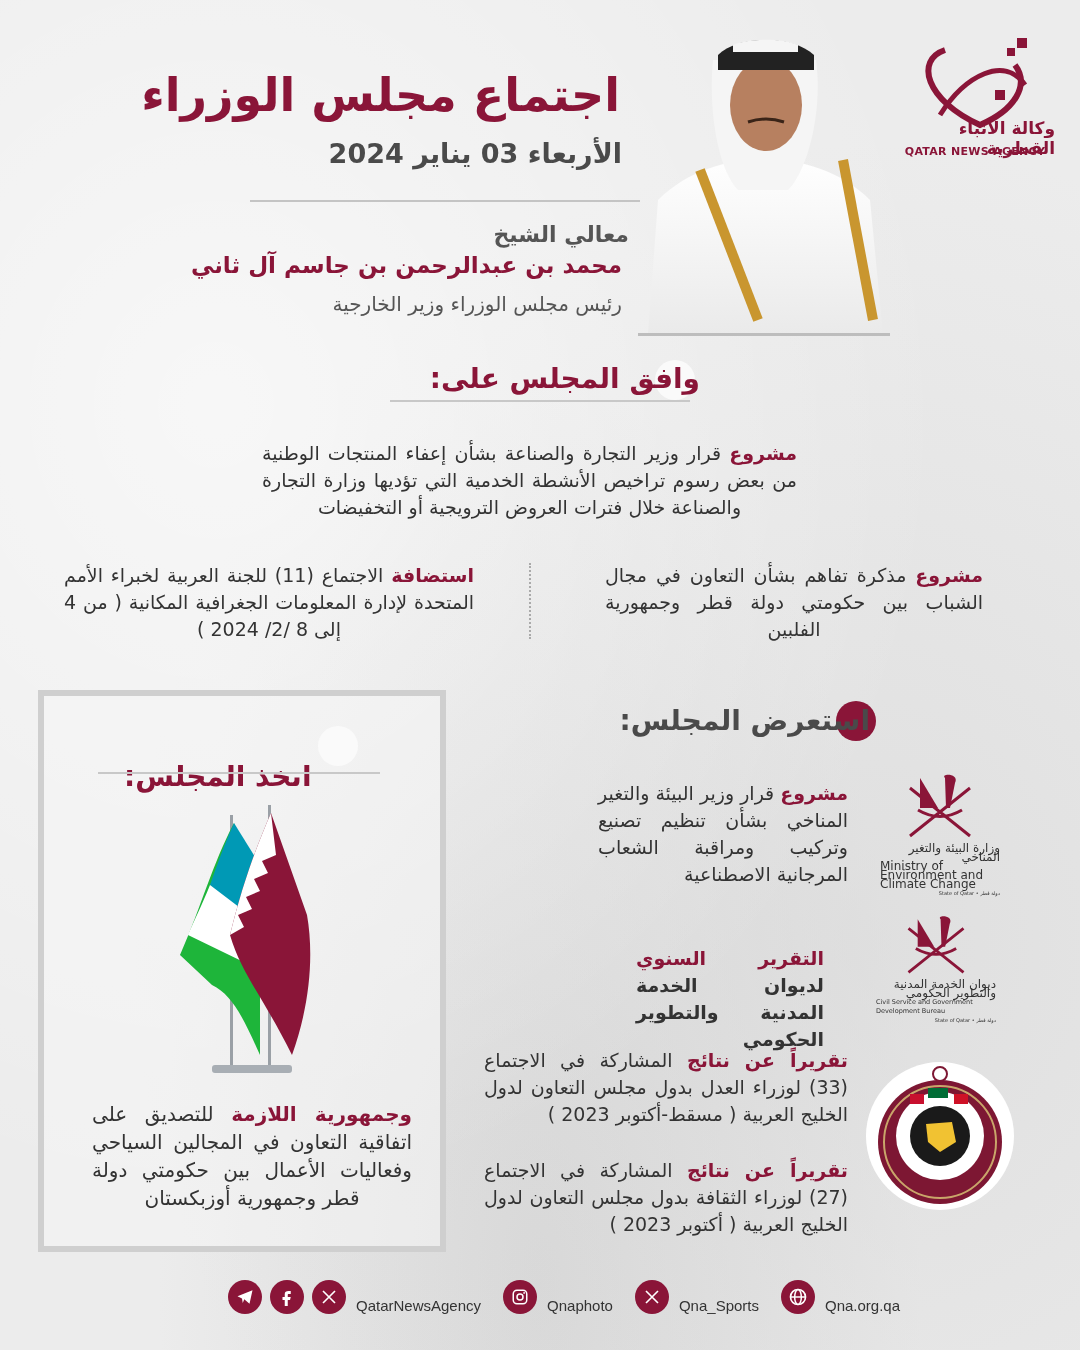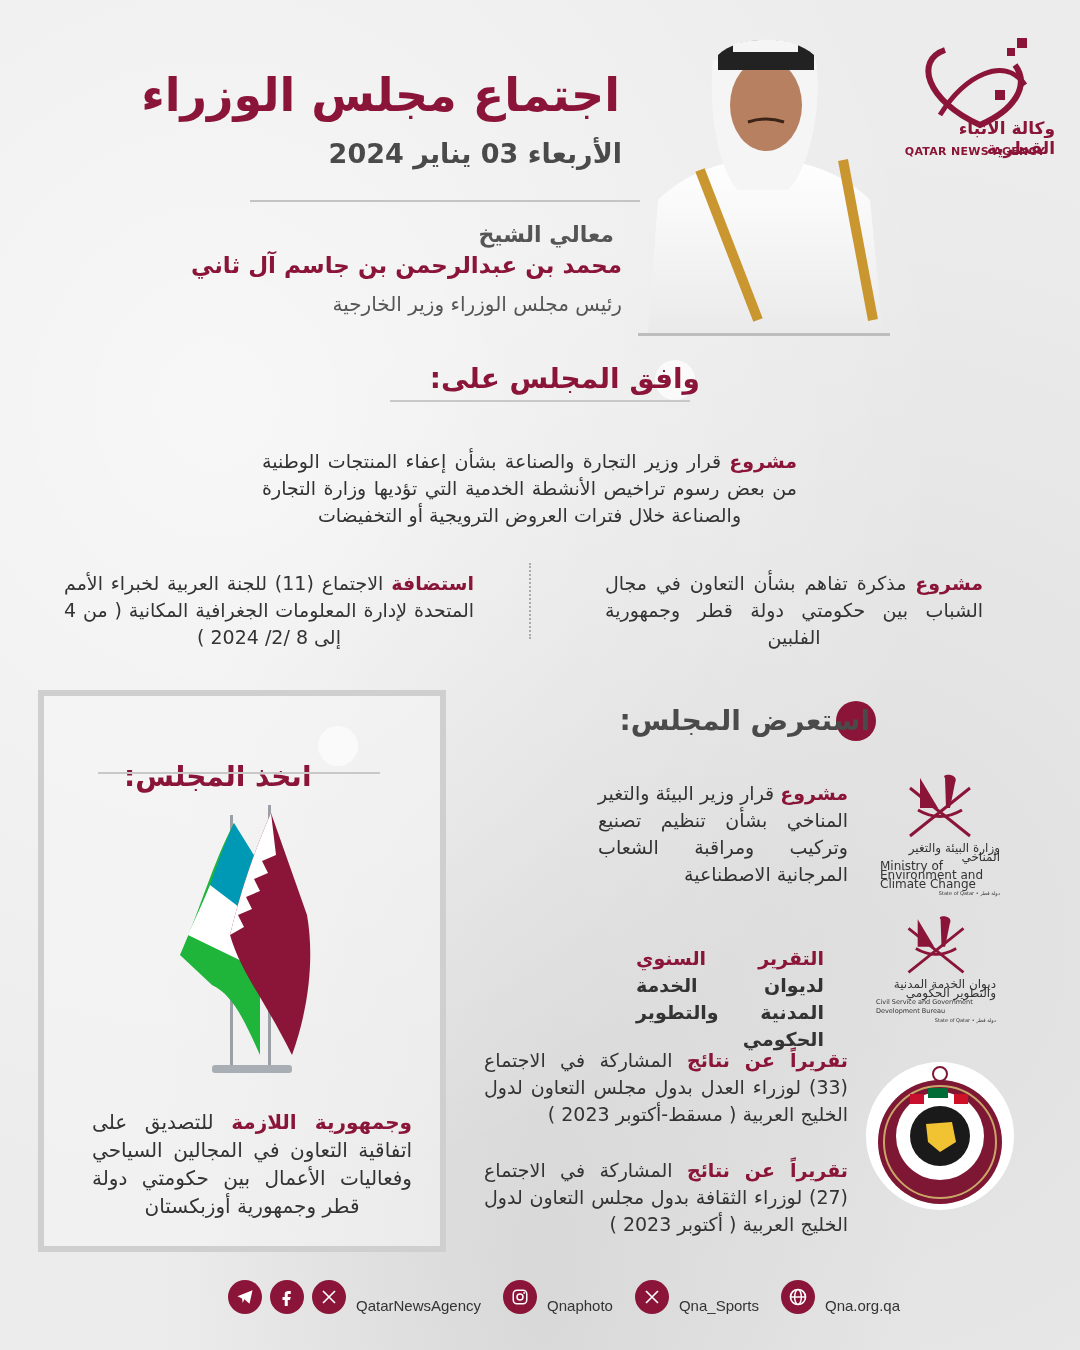--- a/index.html
+++ b/index.html
@@ -14,21 +14,21 @@
     position: relative;
     color: #3a3a3a;
   }
   .abs { position: absolute; }
   .rtl { direction: rtl; unicode-bidi: embed; }
 
   
   #title { right: 460px; top: 68px; font-size: 46px; font-weight: bold; color: #8a1538; text-align: right; white-space: nowrap; }
   #date { right: 458px; top: 138px; font-size: 27px; font-weight: bold; color: #4a4a4a; white-space: nowrap; margin-left: 9px; }
   #divider-top { left: 250px; top: 200px; width: 390px; height: 2px; background: #c4c4c4; }
-  #honorific { right: 466px; top: 222px; font-size: 22px; font-weight: bold; color: #555; }
+  #honorific { right: 451px; top: 222px; font-size: 22px; font-weight: bold; color: #555; }
   #name { right: 458px; top: 252px; font-size: 23px; font-weight: bold; color: #8a1538; white-space: nowrap; }
   #role { right: 458px; top: 292px; font-size: 20px; color: #555; white-space: nowrap; }
 
   
   #portrait { left: 638px; top: 0; width: 252px; height: 334px; overflow: hidden; }
   #portrait-line { left: 638px; top: 333px; width: 252px; height: 3px; background: #bdbdbd; }
 
   
   #logo { left: 905px; top: 30px; width: 150px; height: 130px; }
   #logo-ar { left: 895px; top: 118px; width: 160px; text-align: right; font-size: 17px; font-weight: bold; color: #8a1538; }
@@ -37,21 +37,21 @@
   
   .section-heading { font-size: 28px; font-weight: bold; color: #8a1538; white-space: nowrap; }
   .heading-dot { width: 40px; height: 40px; border-radius: 50%; background: #fafafa; }
   .heading-dot.filled { background: #8a1538; }
   .section-rule { height: 2px; background: #c8c8c8; }
 
   #approved-heading { right: 380px; top: 362px; }
   #approved-dot { left: 655px; top: 360px; }
   #approved-rule { left: 390px; top: 400px; width: 300px; }
 
-  .para { font-size: 19px; line-height: 27px; color: #333; text-align: justify; text-align-last: center; margin-top: 8px; }
+  .para { font-size: 19px; line-height: 27px; color: #333; text-align: justify; text-align-last: center; }
   .para b { color: #8a1538; }
 
   #approved-main { left: 262px; top: 440px; width: 535px; }
   #approved-left { left: 64px; top: 562px; width: 410px; }
   #approved-right { left: 605px; top: 562px; width: 378px; }
   #dotted-divider { left: 529px; top: 563px; width: 0; height: 76px; border-left: 2px dotted #aaa; }
 
   
   #reviewed-heading { right: 210px; top: 704px; }
   #reviewed-dot { left: 836px; top: 701px; }

